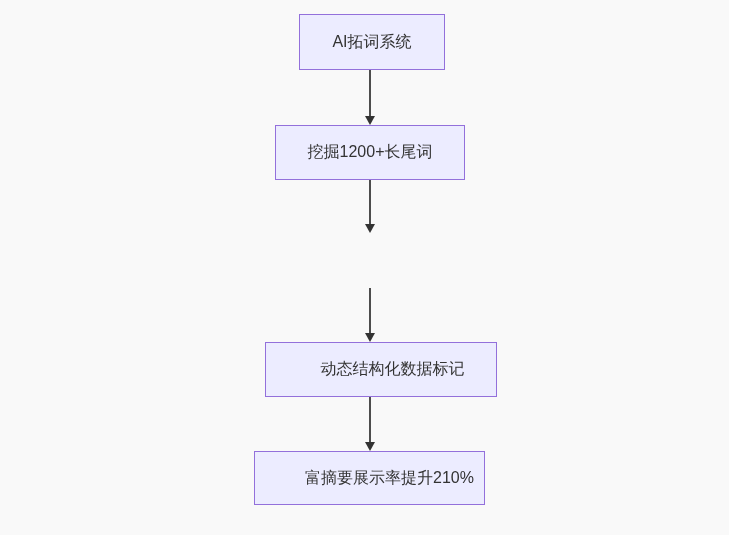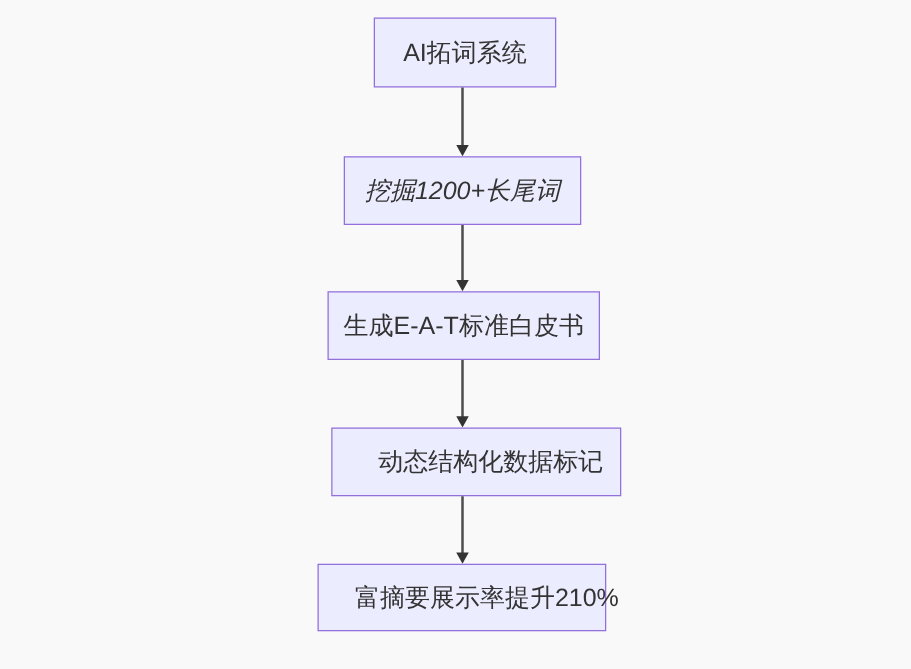--- a/index.html
+++ b/index.html
@@ -14,33 +14,33 @@
     height: 535px;
     background: #f9f9f9;
     overflow: hidden;
   }
   .flow-node {
     position: absolute;
     box-sizing: border-box;
     background: #ececff;
     border: 1px solid #9370db;
     color: #333333;
-    font-size: 20px;
+    font-size: 16px;
     display: flex;
     align-items: center;
     justify-content: center;
     text-align: center;
     white-space: nowrap;
   }
   .flow-node .node-label {
     padding: 0 8px;
   }
   
   .node-0 { left: 299px; top: 14px;  width: 146px; height: 56px; }
-  .node-1 { left: 275px; top: 125px; width: 190px; height: 55px; font-style: italic; }
+  .node-1 { left: 275px; top: 125px; width: 190px; height: 55px; }
   .node-2 { left: 262px; top: 233px; width: 218px; height: 55px; }
   .node-3 { left: 265px; top: 342px; width: 232px; height: 55px; padding-left: 23px; }
   .node-4 { left: 254px; top: 451px; width: 231px; height: 54px; padding-left: 40px; }
 
   .flow-arrow {
     position: absolute;
     width: 12px;
     left: 364px;
   }
   .arrow-0 { top: 70px;  height: 55px; }
@@ -83,23 +83,20 @@
 
   <div class="flow-node node-1">
     <span class="node-label">挖掘1200+长尾词</span>
   </div>
 
   <div class="flow-arrow arrow-1">
     <div class="arrow-shaft"></div>
     <div class="arrowhead"></div>
   </div>
 
-  <div class="flow-node node-2">
-    <span class="node-label">生成E-A-T标准白皮书</span>
-  </div>
 
   <div class="flow-arrow arrow-2">
     <div class="arrow-shaft"></div>
     <div class="arrowhead"></div>
   </div>
 
   <div class="flow-node node-3">
     <span class="node-label">动态结构化数据标记</span>
   </div>
 

